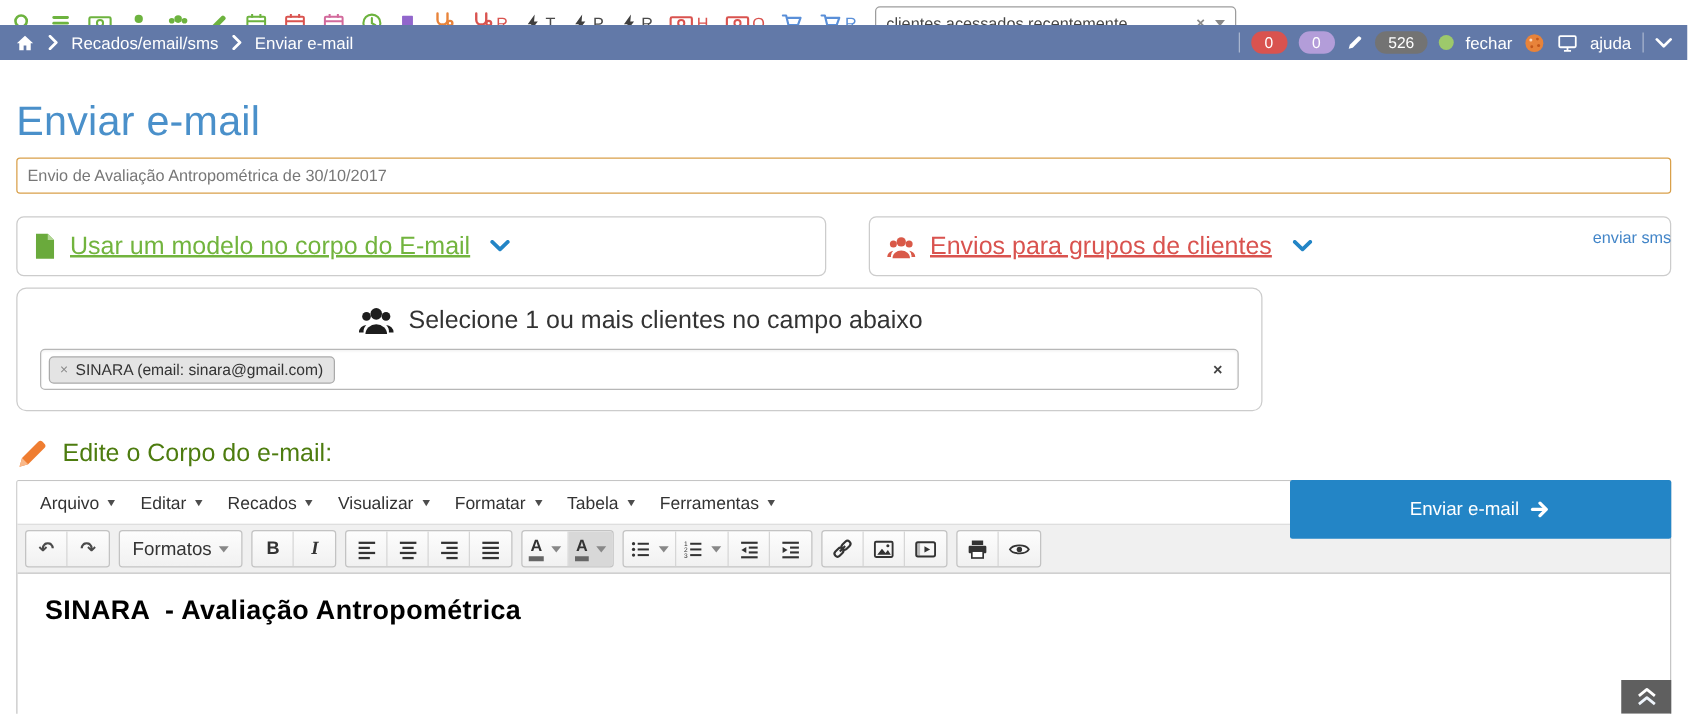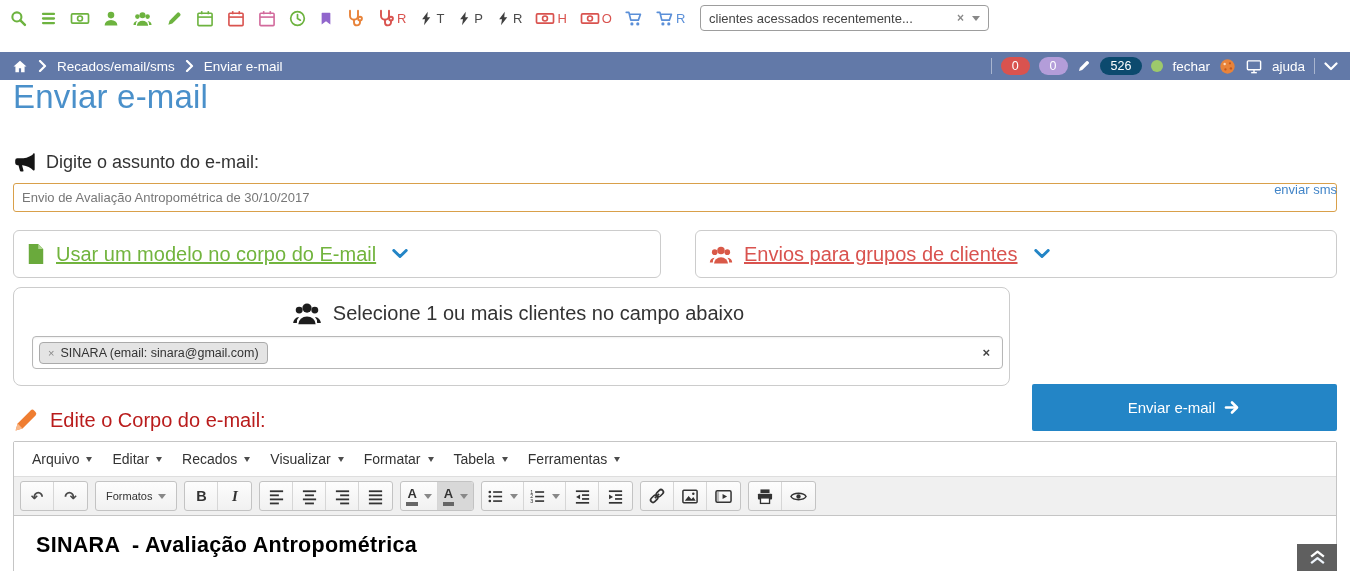--- a/index.html
+++ b/index.html
@@ -14,73 +14,73 @@
   .tb-icon { display:inline-flex; align-items:center; gap:2px; cursor:pointer; }
   .icon-letter { font-size:13px; line-height:1; }
   .sel { position:absolute; top:5px; height:26px; border:1px solid #9d9d9d; border-radius:4px;
          background:#fff; display:flex; align-items:center; padding:12px 8px; font-size:13px; color:#444; cursor:pointer; }
   .sel-recent { left:700px; width:289px; }
   .sel-quick  { left:1040px; width:297px; }
   .sel .sel-text { flex:1; overflow:hidden; white-space:nowrap; }
   .sel .x { color:#8a8a8a; font-size:12px; font-weight:bold; margin-right:8px; }
   .caret { width:0; height:0; border-left:4px solid transparent; border-right:4px solid transparent; border-top:5px solid #888; }
   
-  .crumbbar { position:absolute; top:52px; left:0; width:100%; height:28px; background:#6279a8;
+  .crumbbar { position:absolute; top:20px; left:0; width:100%; height:28px; background:#6279a8;
               display:flex; align-items:center; padding:0 12px; color:#fff; font-size:13.5px; }
   .crumbbar .left { display:flex; align-items:center; gap:10px; }
   .crumbbar .right { margin-left:auto; display:flex; align-items:center; gap:9px; }
   .vdiv { width:1px; height:16px; background:rgba(255,255,255,.45); }
   .badge { border-radius:9px; padding:1px 11px; font-size:12.5px; color:#fff; line-height:16px; }
   .badge-red { background:#d9534f; }
   .badge-purple { background:#b39dd9; }
-  .badge-green { background:#0c4a6e; }
+  .badge-green { background:#737373; }
   .dot-green { width:12px; height:12px; border-radius:50%; background:#9dc96b; }
   .crumb-link { cursor:pointer; }
   
   .content { padding:14px 13px 0 13px; position:relative; }
   .page-title { font-size:33px; font-weight:400; color:#4a90ca; letter-spacing:.2px; }
   .sms-link { position:absolute; top:118px; right:13px; font-size:13px; color:#4285c8; cursor:pointer; }
   .subject-label { margin-top:36px; display:flex; align-items:center; gap:9px; font-size:18px; color:#333; }
   .subject-input { margin-top:10px; width:100%; height:29px; border:1px solid #d9a04a; border-radius:3px;
                    padding:0 8px; font-size:13px; color:#777; font-family:"Liberation Sans","DejaVu Sans",sans-serif; outline:none; }
   .panel-row { margin-top:18px; display:flex; gap:34px; }
   .panel { height:48px; border:1px solid #ccc; border-radius:6px; display:flex; align-items:center;
            padding:0 12px; gap:10px; font-size:20px; cursor:pointer; background:#fff;text-decoration:underline; }
   .panel-template { width:648px; color:#72b43e; }
   .panel-groups { flex:1; color:#d9534f; }
-  .clients-panel { margin-top:9px; width:997px; border:1px solid #ccc; border-radius:8px; padding:12px 6px 16px 18px; background:#fff; }
+  .clients-panel { margin-top:9px; width:997px; border:1px solid #ccc; border-radius:8px; padding:12px 18px 16px 18px; background:#fff; }
   .clients-heading { display:flex; align-items:center; justify-content:center; gap:10px; font-size:20px; color:#333; }
   .select2-box { margin-top:10px; border:1px solid #b7b7b7; border-radius:4px; height:33px; display:flex;
                  align-items:center; padding:0 12px 0 6px; background:#fff; box-shadow:inset 0 1px 2px rgba(0,0,0,.06); }
   .client-tag { display:inline-flex; align-items:center; gap:6px; background:#e4e4e4; border:1px solid #aaa;
                 border-radius:4px; padding:3px 8px; font-size:12.5px; color:#333; cursor:default; }
   .client-tag .tag-x { color:#888; font-size:11px; cursor:pointer; }
   .select2-box .clear-x { margin-left:auto; color:#444; font-size:13px; font-weight:bold; cursor:pointer; }
   .send-btn { position:absolute; top:320px; right:13px; width:305px; height:47px; background:#2385c6; border:none;
               color:#fff; font-size:15px; display:flex; align-items:center; justify-content:center; gap:9px;
               cursor:pointer; border-radius:2px; font-family:"Liberation Sans","DejaVu Sans",sans-serif; }
-  .edit-heading { margin-top:21px; display:flex; align-items:center; gap:11px; font-size:20px; color:#b91c1c; }
+  .edit-heading { margin-top:21px; display:flex; align-items:center; gap:11px; font-size:20px; color:#4d7c0f; }
   
   .editor { margin-top:8px; border:1px solid #c5c5c5; border-radius:2px; background:#fff; height:300px; }
   .menubar { height:34px; display:flex; align-items:center; padding:0 8px; background:#fff; }
   .menu-item { display:flex; align-items:center; gap:7px; padding:7px 10px; font-size:14px; color:#333; cursor:pointer; }
   .menu-item .caret { border-top-color:#4d4d4d; border-left-width:3.5px; border-right-width:3.5px; }
   .toolbar { background:#f0f0f0; border-top:1px solid #dedede; border-bottom:1px solid #c5c5c5;
              padding:4px 6px; display:flex; align-items:center; gap:7px; }
   .tb-group { display:inline-flex; border:1px solid #c3c3c3; border-radius:3px; overflow:hidden;
               background:linear-gradient(#fdfdfd,#f1f1f1); }
   .tb-btn { min-width:33px; height:28px; display:flex; align-items:center; justify-content:center; gap:6px;
             border-right:1px solid #d6d6d6; color:#333; cursor:pointer; padding:0 5px; }
   .tb-btn:last-child { border-right:none; }
   .tb-btn.pressed { background:#d8d8d8; }
   .tb-btn .glyph { font-size:15px; font-weight:bold; color:#4a4a4a; line-height:1; }
   .bold-glyph { font-size:14.5px; font-weight:bold; }
   .italic-glyph { font-family:"Liberation Serif","DejaVu Serif",serif; font-style:italic; font-size:15px; font-weight:bold; }
   .color-a { font-weight:bold; font-size:13px; line-height:1; padding:1px 1px 2px 1px; border-bottom:4px solid #666; }
-  .formats-btn { padding:0 10px; font-size:11px; }
+  .formats-btn { padding:0 10px; font-size:15px; }
   .editor-body { padding:17px 0 0 22px; }
   .editor-content { font-weight:bold; font-size:21.5px; color:#000000; white-space:pre-wrap; letter-spacing:.3px; }
   
   .scroll-top { position:absolute; right:13px; bottom:0; width:40px; height:27px; background:#5f5f5f;
                 display:flex; align-items:center; justify-content:center; cursor:pointer; }
 </style>
 </head>
 <body>
 
 <div class="topbar">
@@ -279,28 +279,20 @@
     <svg width="14" height="9" viewBox="0 0 14 9">
         <path d="M1.5,1.5 L7,7 L12.5,1.5" stroke="#fff" stroke-width="2.2" fill="none" stroke-linecap="round" stroke-linejoin="round"></path>
       </svg>
   </div>
 </div>
 
 <div class="content" style="margin-top:28px">
   <div class="page-title">Enviar e-mail</div>
   <span class="sms-link">enviar sms</span>
 
-  <div class="subject-label">
-    <span style="display:inline-flex">
-        <svg width="24" height="21" viewBox="0 0 20 18">
-          <path d="M17.5,1.2 c-1.9,2 -5.2,3.6 -8.8,4.2 H3.4 A1.8,1.8 0 0 0 1.6,7.2 v2.3 a1.8,1.8 0 0 0 1.8,1.8 h1 l1.3,4.7 a0.9,0.9 0 0 0 0.9,0.7 h1.4 a0.7,0.7 0 0 0 0.7,-0.9 l-1.2,-4.4 h0.6 c3.6,0.6 6.9,2.2 8.8,4.2 a0.8,0.8 0 0 0 1.4,-0.5 V1.7 a0.8,0.8 0 0 0 -1.4,-0.5 z" fill="#151515"></path>
-        </svg>
-      </span>
-    <span>Digite o assunto do e-mail:</span>
-  </div>
   <input class="subject-input" type="text" value="Envio de Avaliação Antropométrica de 30/10/2017" style="">
 
   <div class="panel-row">
     <div class="panel panel-template">
       <span style="display:inline-flex">
           <svg width="20" height="24" viewBox="0 0 18 20">
             <path d="M2.5,1 h8.5 l4.5,4.5 V19 h-13 z" fill="#6aaa3c"></path>
             <path d="M11,1 l4.5,4.5 H11 z" fill="#b2d795"></path>
           </svg>
         </span>

